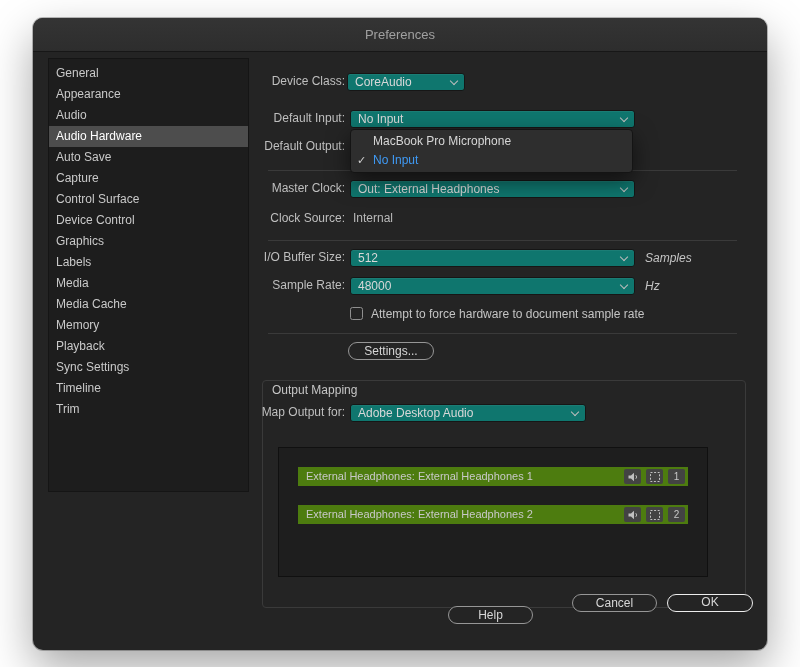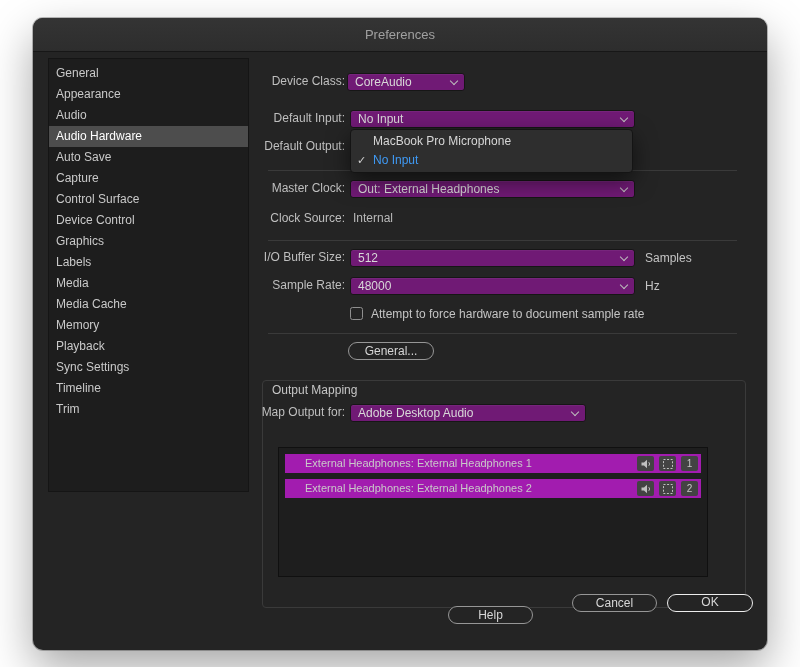--- a/index.html
+++ b/index.html
@@ -32,23 +32,23 @@
     font-size:12px; color:#c9c9c9; cursor:default; white-space:nowrap;
   }
   .side-item.selected { background:#4d4d4d; color:#ffffff; }
 
   
   .label {
     position:absolute; left:100px; width:212px; text-align:right;
     font-size:12px; color:#bfbfbf; line-height:17px; white-space:nowrap;
   }
   .static-value { position:absolute; font-size:12px; color:#b9b9b9; line-height:17px; }
-  .unit { position:absolute; font-size:12px; color:#c4c4c4; line-height:17px; }
+  .unit { position:absolute; font-size:12px; color:#c4c4c4; line-height:17px;font-style:italic; }
   .dropdown {
-    position:absolute; height:18px; background:#701a75;
+    position:absolute; height:18px; background:#0f766e;
     border:1px solid #161616; border-radius:3px;
     box-shadow:inset 0 1px 0 rgba(255,255,255,.05);
     color:#d8d8d8; font-size:12px; line-height:16px;
     padding:0 20px 0 7px; white-space:nowrap; cursor:default;
   }
   .chev {
     position:absolute; right:7px; top:4px; width:6px; height:6px;
     border-right:1.4px solid #bdbdbd; border-bottom:1.4px solid #bdbdbd;
     transform:rotate(45deg);
   }
@@ -82,22 +82,22 @@
     font-size:12px; color:#d6d6d6; padding-left:22px; white-space:nowrap;
   }
   .menu-item.selected { color:var(--accent,#3f9af5); }
   .menu-item .check { position:absolute; left:6px; top:0; color:#d2d2d2; font-size:11px; }
 
   
   .listbox {
     position:absolute; background:#1e1e1e; border:1px solid #101010;
   }
   .map-row {
-    position:relative; height:19px; margin:6px; background:#a21caf;
-    color:#c9c9c9; font-size:11px; line-height:19px; padding-left:20px;
+    position:relative; height:19px; margin:19px; background:#4d7c0f;
+    color:#c9c9c9; font-size:11px; line-height:19px; padding-left:8px;
     white-space:nowrap;
   }
   .row-btn {
     position:absolute; top:2px; width:17px; height:15px;
     background:#434343; border-radius:2px;
     display:flex; align-items:center; justify-content:center;
     color:#c8c8c8; font-size:10px; line-height:15px;
   }
 </style>
 </head>
@@ -176,21 +176,21 @@
     <span>48000</span>
     <span class="chev"></span>
   </div>
   <div class="unit" style="left:612px;top:260px;">Hz</div>
 
   <div class="checkbox" style="left:317px;top:289px;"></div>
   <div class="check-label" style="left:338px;top:289px;">Attempt to force hardware to document sample rate</div>
 
   <div class="sep" style="top:315px;"></div>
 
-  <div class="pill-btn" style="left:315px;top:324px;width:86px;">General...</div>
+  <div class="pill-btn" style="left:315px;top:324px;width:86px;">Settings...</div>
 
   <div class="groupbox" style="left:229px;top:362px;width:484px;height:228px;"></div>
   <div class="group-title" style="left:239px;top:365px;">Output Mapping</div>
 
   <div class="label" style="top:386px;">Map Output for:</div>
   <div class="dropdown" style="left:317px;top:386px;width:236px;">
     <span>Adobe Desktop Audio</span>
     <span class="chev"></span>
   </div>
 

